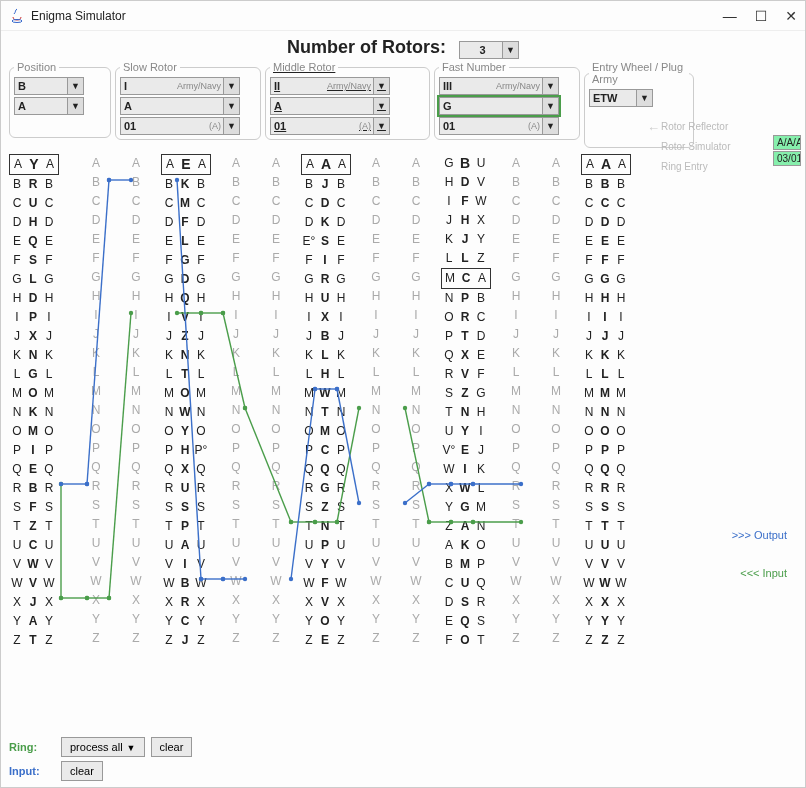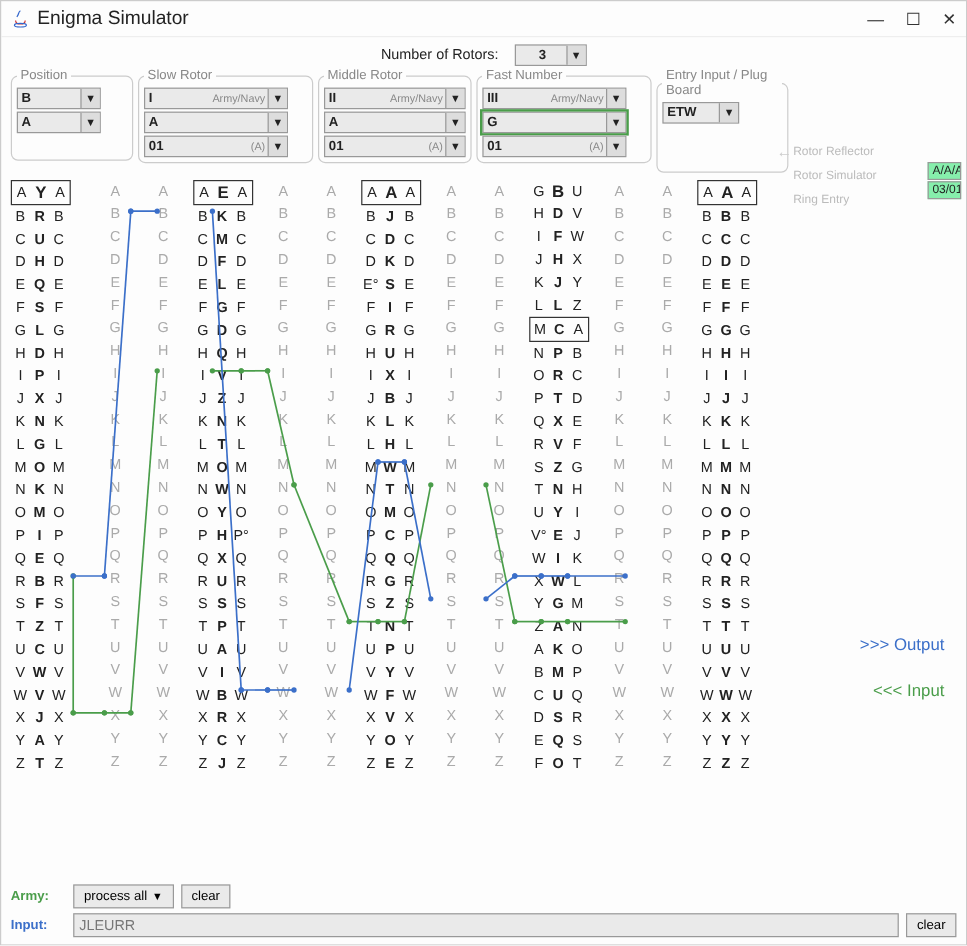--- a/index.html
+++ b/index.html
@@ -1,23 +1,23 @@
 <!DOCTYPE html>
 <html><head>
 <meta charset="utf-8">
 <style>
   * { box-sizing: border-box; font-family: Arial, Helvetica, sans-serif; }
   body { margin:0; background:#fff; font-size:11px; color:#222; }
   .window { width:806px; height:788px; border:1px solid #ccc; margin:0; position:relative; background:#fdfdfd;}
   .titlebar { height:30px; display:flex; align-items:center; padding:0 8px; border-bottom:1px solid #eee;}
   .titlebar .java-icon { width:16px; height:16px; margin-right:6px; }
-  .titlebar .title { flex:1; font-size:16px; }
+  .titlebar .title { flex:1; font-size:12px; }
   .titlebar .winbtns { display:flex; gap:18px; font-size:14px; color:#333;}
   .topctrl { text-align:center; padding:6px 0 2px;}
-  .topctrl label { font-weight:normal; font-size:12px; margin-right:10px;}
+  .topctrl label { font-weight:bold; font-size:18px; margin-right:10px;}
   .columns { display:flex; padding:0 8px 4px 8px; gap:4px; align-items:flex-start;}
   fieldset { border:1px solid #ccc; border-radius:6px; padding:4px 4px 2px 4px; margin:0; min-width:0;}
   legend { color:#888; font-size:11px; padding:0 3px;}
   .ctrlrow { display:flex; gap:2px; margin-bottom:2px; align-items:center;}
   .sel-rotor { width:120px; display:flex; align-items:center; background:#eaeaea; border:1px solid #999; height:18px;}
   .sel-rotor .val { width:24px; padding-left:3px; font-weight:bold;}
   .sel-rotor .army { flex:1; color:#888; font-size:9px; text-align:right; padding-right:2px;}
   .sel-rotor .arrow, .sel-plain .arrow { width:16px; text-align:center; border-left:1px solid #999; background:#ddd; font-size:9px; line-height:16px;}
   .sel-plain { width:120px; display:flex; align-items:center; background:#eaeaea; border:1px solid #999; height:18px;}
   .sel-plain .val { flex:1; padding-left:3px; font-weight:bold;}
@@ -34,21 +34,21 @@
   .statuscells { position:absolute; right:4px; top:134px; font-size:10px;}
   .statuscells div { border:1px solid #999; background:#86efac; padding:1px 3px; margin-bottom:1px; width:28px; white-space:nowrap; overflow:hidden;}
   .wiringarea { display:flex; padding:2px 8px 0 8px; gap:6px; font-family:"Courier New",monospace; font-size:12px; position:relative;}
   .col { display:flex; flex-direction:column; gap:0;}
   .cell { width:14px; height:19px; line-height:19px; text-align:center;}
   .col.gray .cell { color:#aaa;}
   .triple { display:flex; }
   .triple .cell { width:16px;}
   .boxed { border:1px solid #333; }
   .triple.win .cell:nth-child(2){ font-weight:bold; font-size:14px;}
-  .iolegend { position:absolute; right:18px; font-family:Arial; font-size:14px;text-align:right;}
+  .iolegend { position:absolute; right:18px; font-family:Arial; font-size:11px;text-align:right;}
   .iolegend .out { color:#3b6fc9;}
   .iolegend .in { color:#4a9d4a;}
   .bottom { position:absolute; bottom:6px; left:8px; right:8px;}
   .row { display:flex; align-items:center; gap:6px; margin-top:4px;}
   .row .lab { width:46px; font-weight:bold; font-size:11px;}
   .row .lab.in { color:#4a9d4a;}
   .row .lab.out { color:#3b6fc9;}
   .row input, .row .outbox { flex:1; border:1px solid #999; background:#eaeaea; height:20px; padding:2px 4px; font-size:12px;}
   .row .outbox { color:#777;}
   .btn { background:#eaeaea; border:1px solid #999; height:20px; padding:0 8px; font-size:11px;}
@@ -132,21 +132,21 @@
         </div>
       <div class="ctrlrow">
           <span class="sel-ring">
             <span class="val">01</span>
             <span class="paren">(A)</span>
             <span class="arrow">▼</span>
           </span>
         </div>
     </fieldset>
 
-    <fieldset style="width:128px;">
+    <fieldset style="width:165px;text-decoration:underline;">
       <legend>Middle Rotor</legend>
       <div class="ctrlrow">
           <span class="sel-rotor">
             <span class="val">II</span>
             <span class="army">Army/Navy</span>
             <span class="arrow">▼</span>
           </span>
         </div>
       <div class="ctrlrow">
           <span class="sel-plain">
@@ -181,21 +181,21 @@
       <div class="ctrlrow">
           <span class="sel-ring">
             <span class="val">01</span>
             <span class="paren">(A)</span>
             <span class="arrow">▼</span>
           </span>
         </div>
     </fieldset>
 
     <fieldset style="width:110px;">
-      <legend>Entry Input / Plug Board</legend>
+      <legend>Entry Wheel / Plug Army</legend>
       <div class="ctrlrow">
           <span class="sel-small" style="width:64px">
             <span class="val">ETW</span>
             <span class="arrow">▼</span>
           </span>
         </div>
       <div style="height:18px"></div>
         <div style="height:18px"></div>
     </fieldset>
   </div>
@@ -1183,23 +1183,22 @@
         <circle cx="472" cy="332" r="2.2" fill="#3b6fc9"></circle>
         <circle cx="520" cy="332" r="2.2" fill="#3b6fc9"></circle>
       </svg>
     </div>
 
   <div class="iolegend" style="top:528px;"><span class="out">&gt;&gt;&gt; Output</span></div>
   <div class="iolegend" style="top:566px;"><span class="in">&lt;&lt;&lt; Input</span></div>
 
   <div class="bottom">
     <div class="row">
-      <span class="lab in">Army:</span>
+      <span class="lab in">Ring:</span>
       <button class="btn"><span>process all</span><span class="arrow">▼</span></button>
       <button class="btn">clear</button>
     </div>
     <div class="row">
       <span class="lab out">Input:</span>
-      <div class="outbox">JLEURR</div>
       <button class="btn">clear</button>
     </div>
   </div>
 </div>
 
 </body></html>

